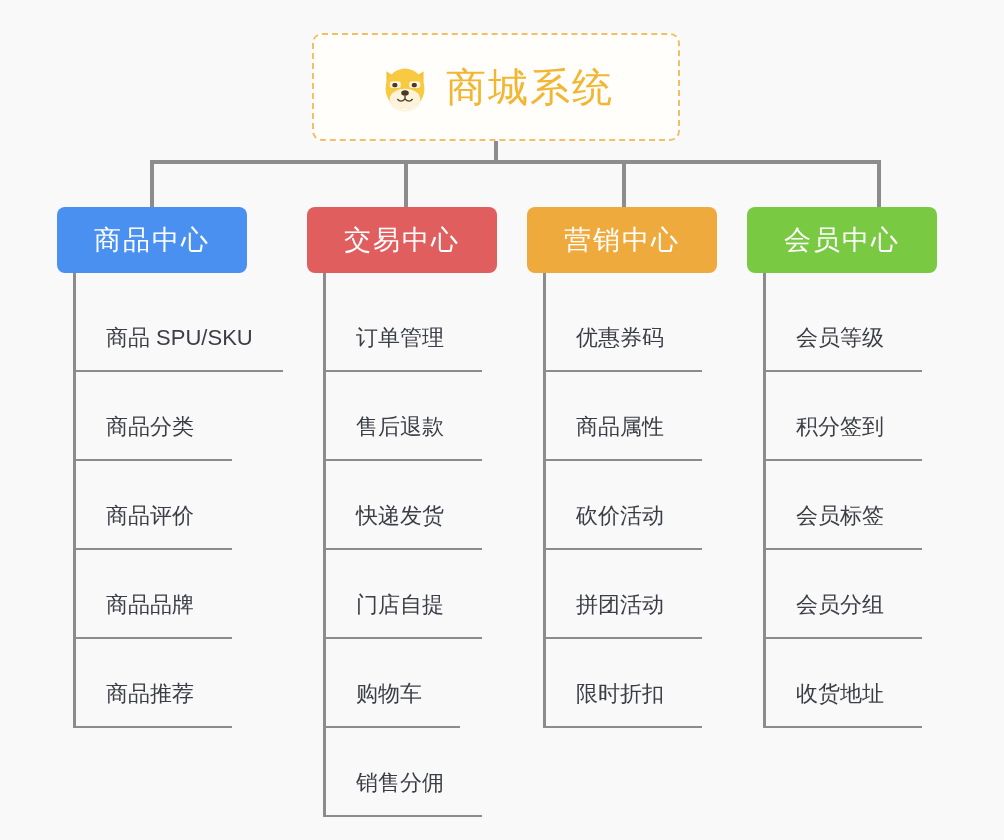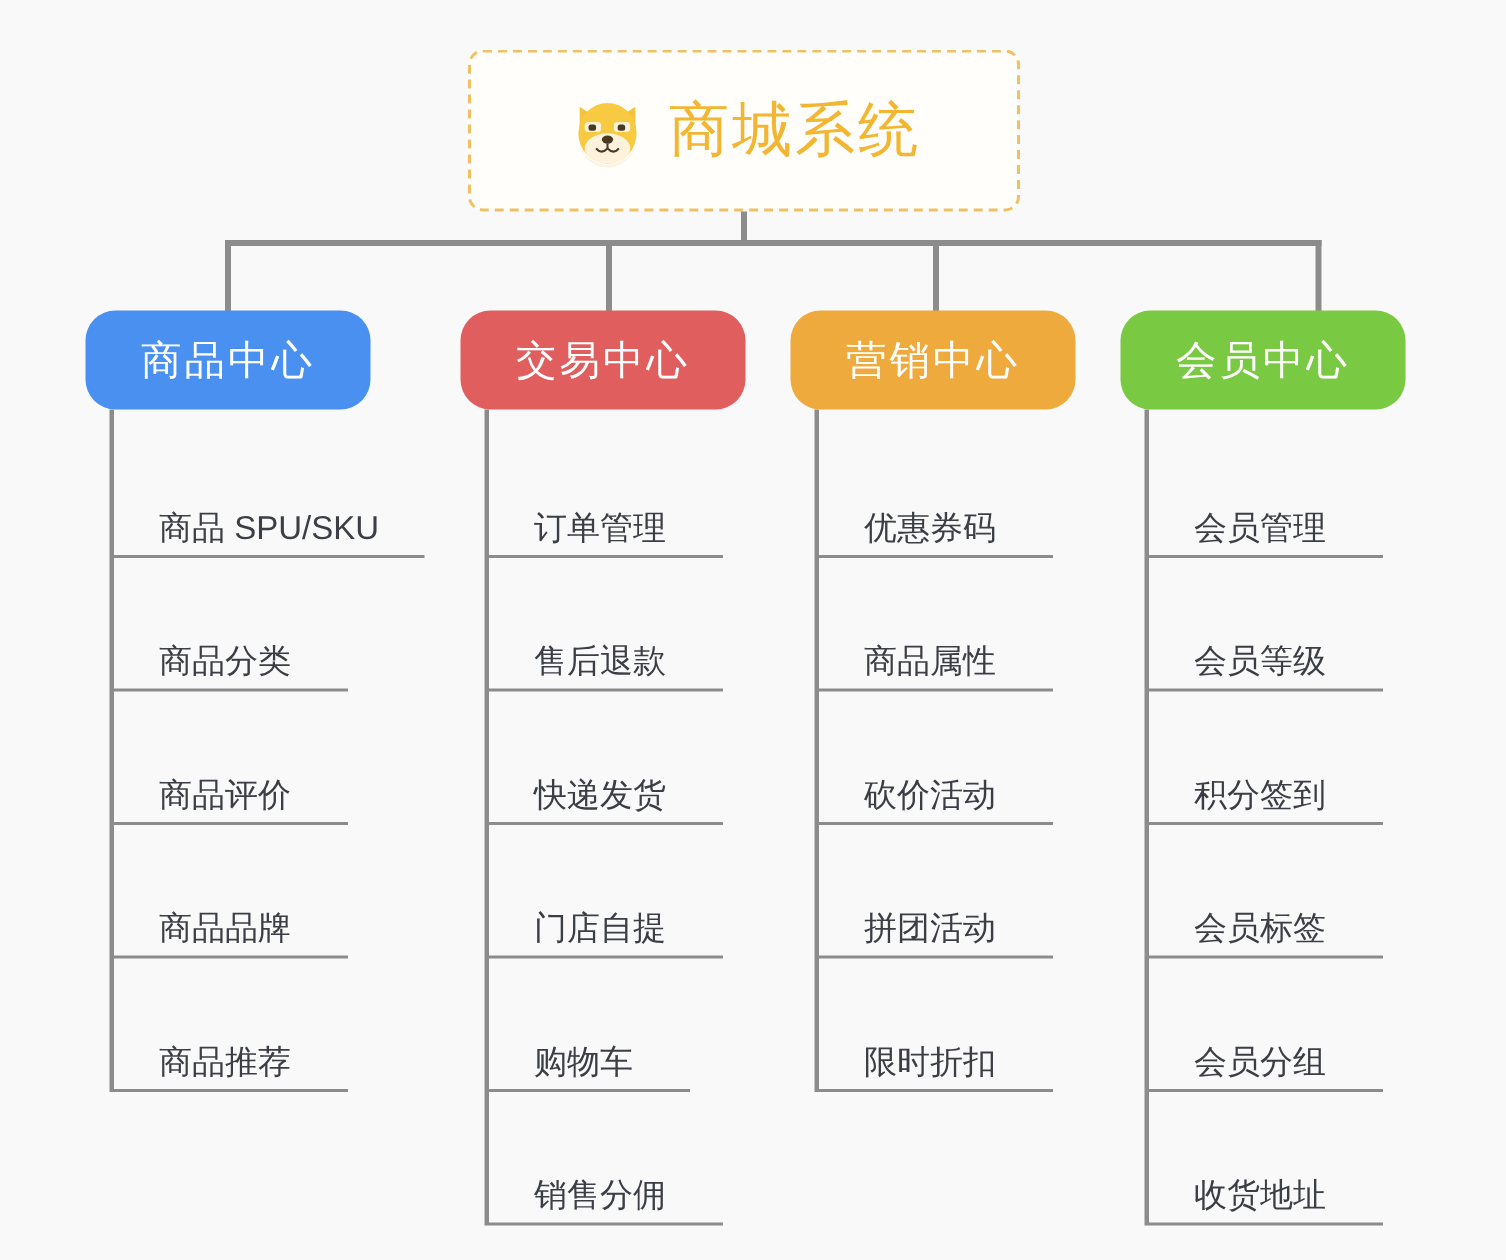--- a/index.html
+++ b/index.html
@@ -75,21 +75,21 @@
   }
 
   
   .column {
     position: absolute;
     top: 207px;
     width: 190px;
   }
   .col-header {
     height: 66px;
-    border-radius: 20px;
+    border-radius: 8px;
     display: flex;
     align-items: center;
     justify-content: center;
     color: #ffffff;
     font-size: 27px;
     letter-spacing: 2px;
     box-sizing: border-box;
   }
   .col-items {
     position: relative;
@@ -103,21 +103,21 @@
     height: 89px;
     display: flex;
     align-items: flex-end;
     padding-left: 30px;
     box-sizing: border-box;
   }
   .item-label {
     font-size: 22px;
     color: #3b3e44;
     line-height: 1.1;
-    padding-bottom: 8px;
+    padding-bottom: 22px;
     white-space: nowrap;
   }
   .item-rule {
     position: absolute;
     left: 0;
     bottom: 0;
     height: 2px;
     background: #9b9b9b;
   }
 </style>
@@ -245,24 +245,20 @@
             <span class="item-rule" style="width: 156px; background: rgb(140, 140, 140);"></span>
           </div>
         </div>
       </div>
       <div class="column" style="left: 747px;">
         <div class="col-header" style="background: rgb(122, 201, 67);">
           <span>会员中心</span>
         </div>
         <div class="col-items" style="border-left-color: rgb(140, 140, 140);">
           <div class="item">
-            <span class="item-label">会员管理</span>
-            <span class="item-rule" style="width: 156px; background: rgb(140, 140, 140);"></span>
-          </div>
-          <div class="item">
             <span class="item-label">会员等级</span>
             <span class="item-rule" style="width: 156px; background: rgb(140, 140, 140);"></span>
           </div>
           <div class="item">
             <span class="item-label">积分签到</span>
             <span class="item-rule" style="width: 156px; background: rgb(140, 140, 140);"></span>
           </div>
           <div class="item">
             <span class="item-label">会员标签</span>
             <span class="item-rule" style="width: 156px; background: rgb(140, 140, 140);"></span>

